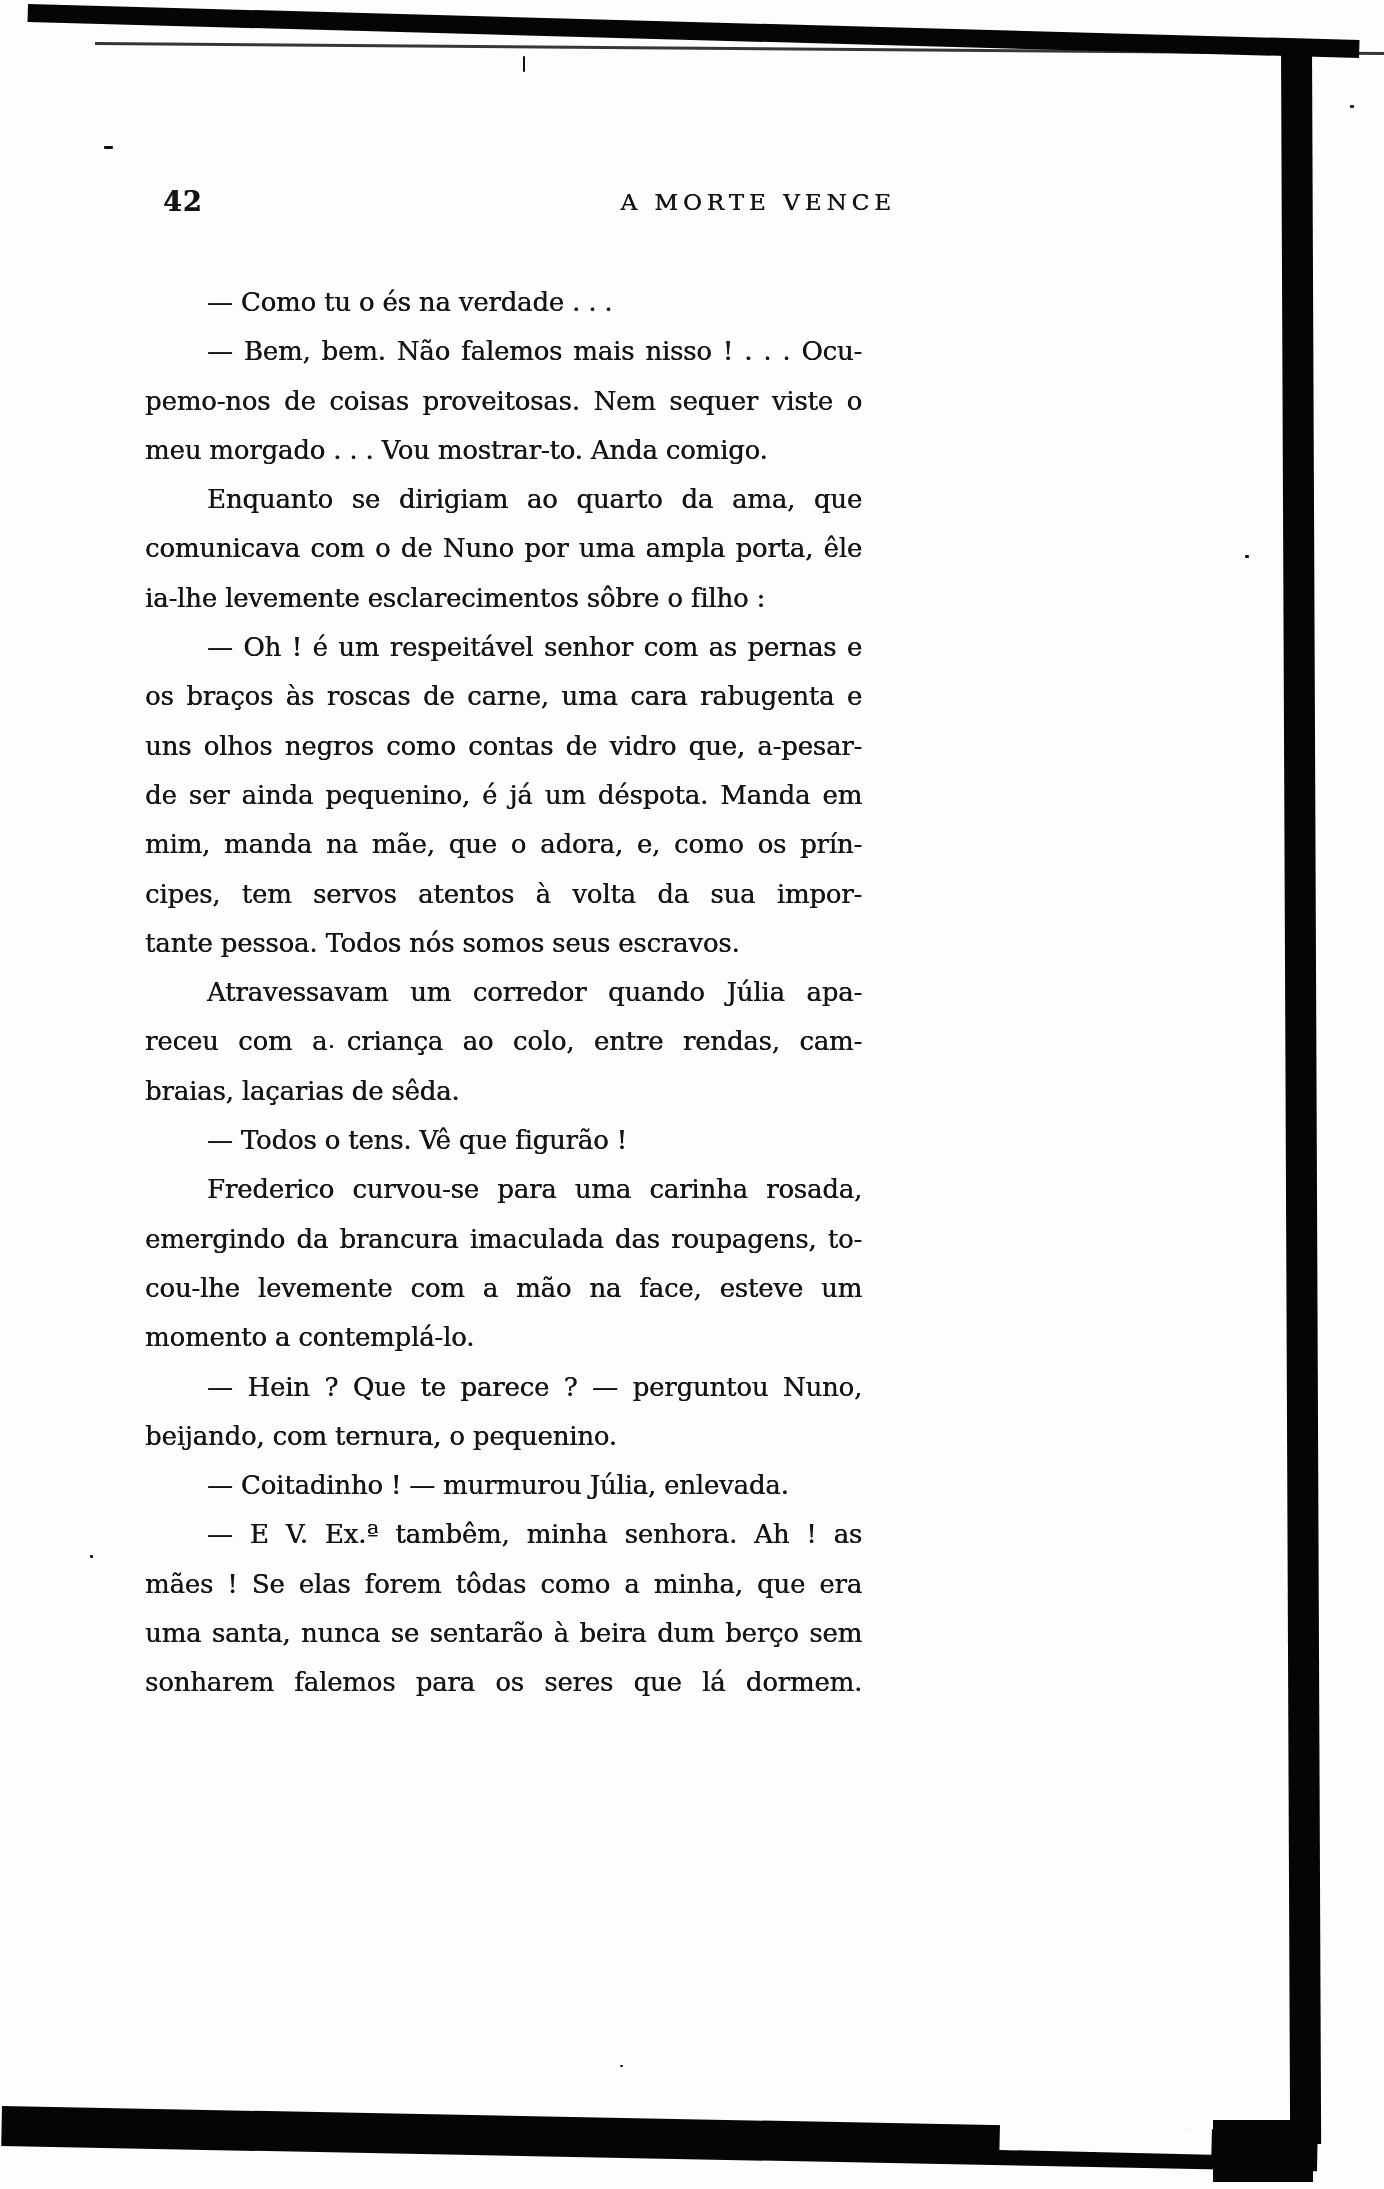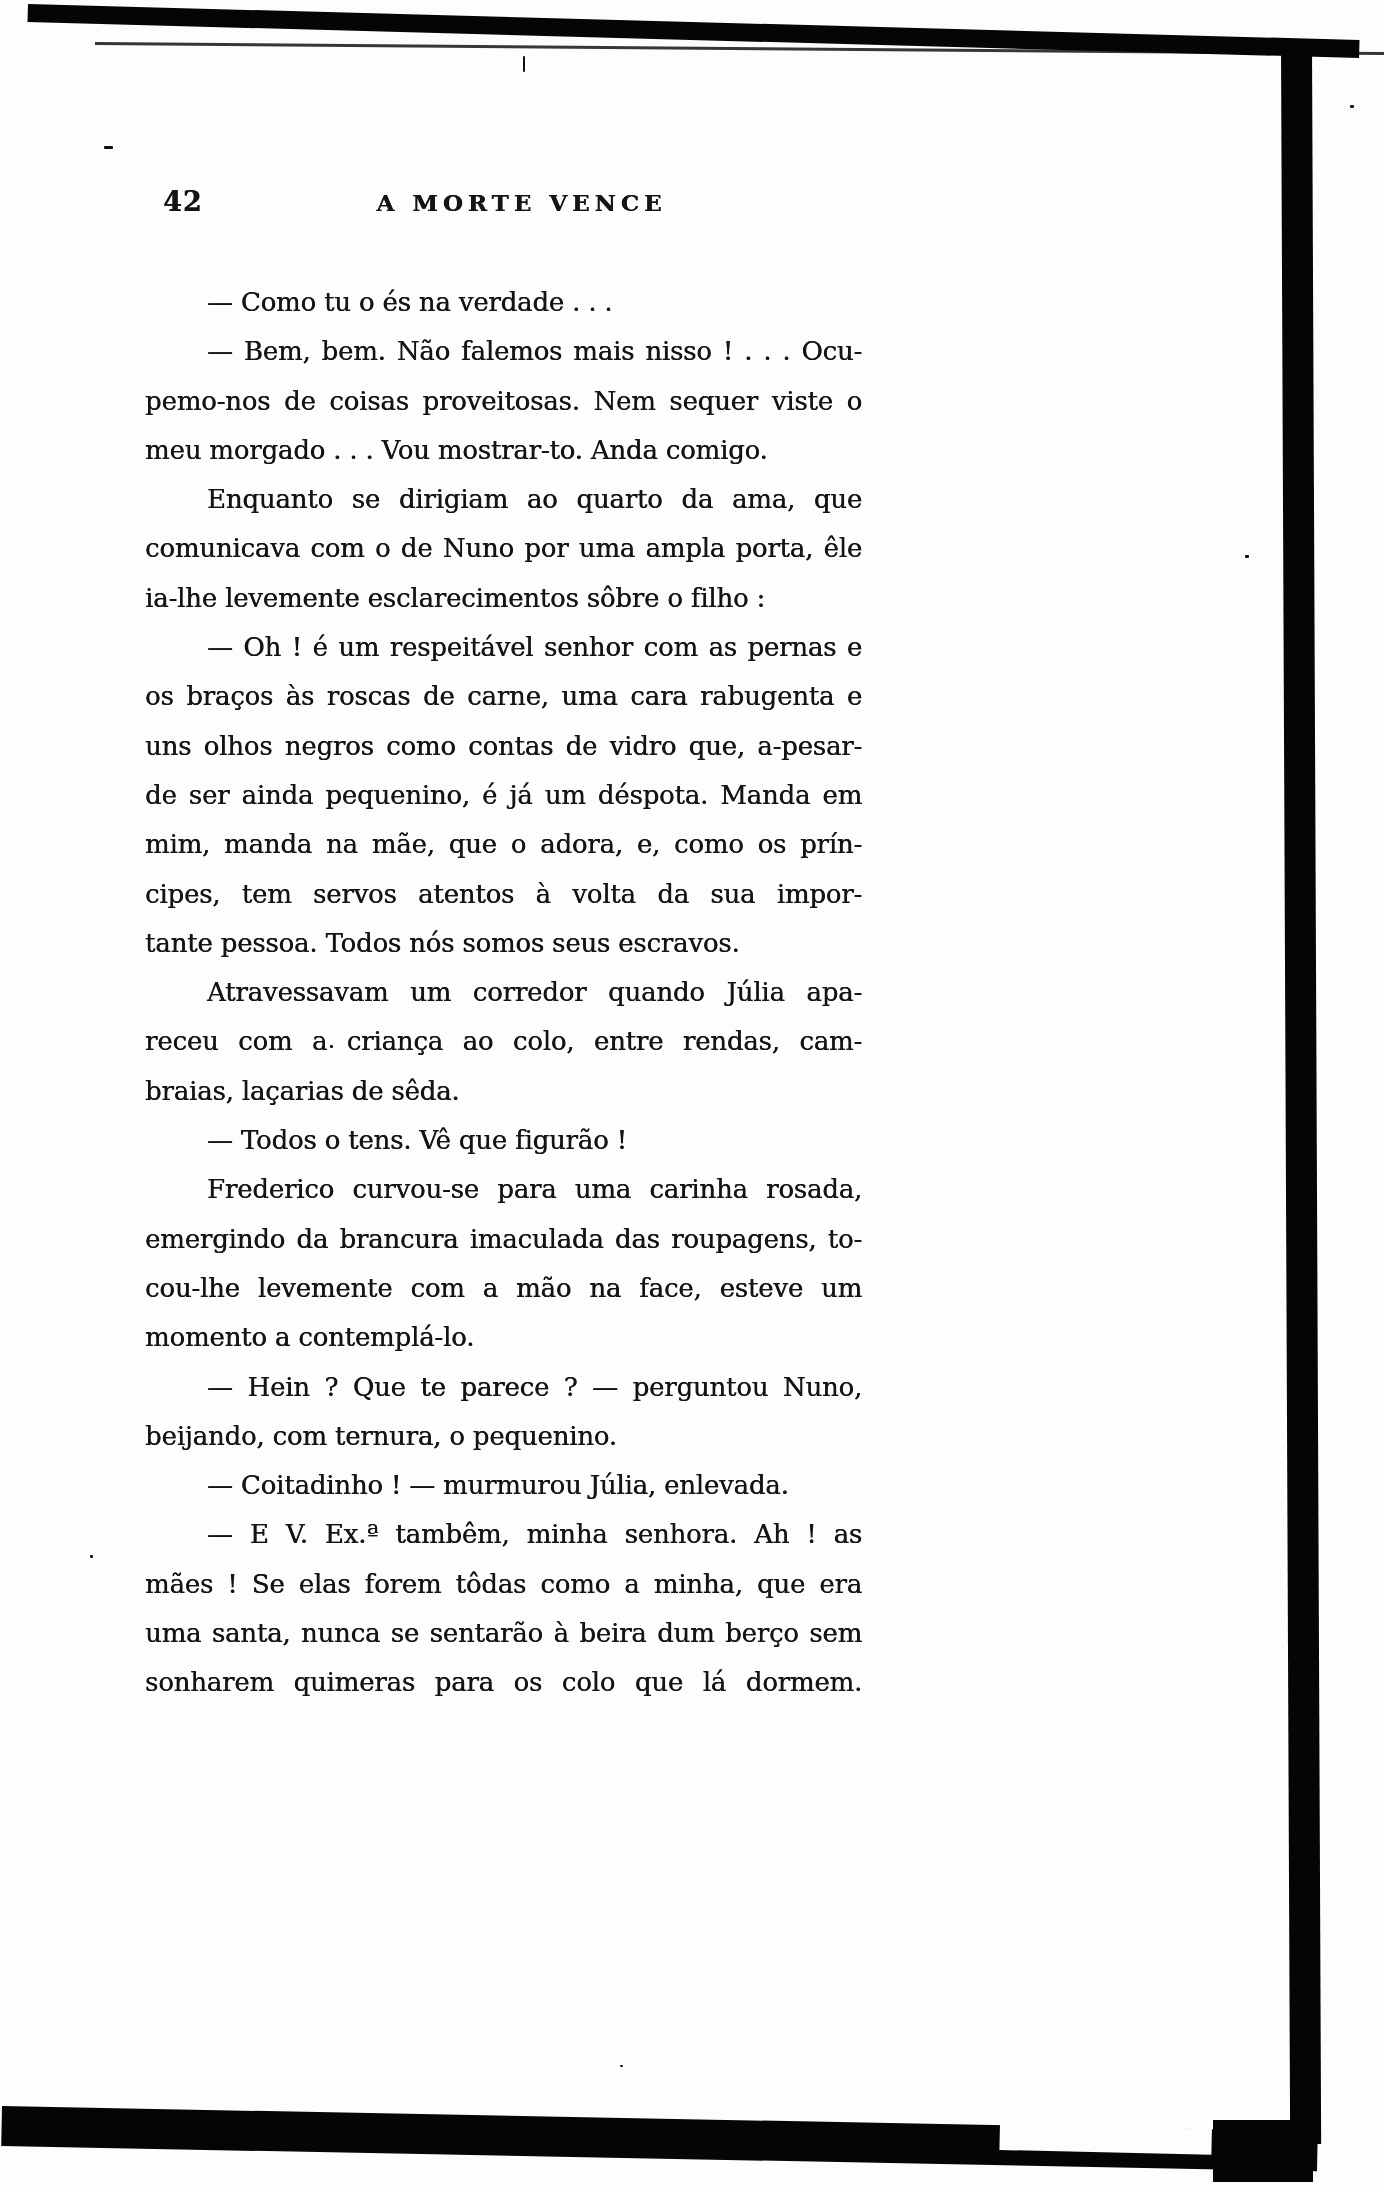--- a/index.html
+++ b/index.html
@@ -12,25 +12,24 @@
     color:#141414;
   }
   
   .header{position:absolute;left:145px;top:186px;width:717px;height:36px;margin-left:18px;}
   .page-number{
     position:absolute;left:0;top:0;
     font-size:27px;font-weight:bold;letter-spacing:1px;
     text-shadow:0.4px 0.4px 0 #141414;
   }
   .running-title{
-    position:absolute;left:0;top:3px;width:100%;
-    text-align:center;
+    position:absolute;left:16px;top:3px;width:100%;
+    text-align:right;
     font-size:23px;letter-spacing:5px;
     text-shadow:0.3px 0.3px 0 #141414;
-    font-weight:bold;
   }
   
   .text-block{
     position:absolute;left:145px;top:278px;width:717px;
     font-size:26px;
     letter-spacing:-0.2px;
     text-shadow:0.35px 0.35px 0 #1a1a1a;
   }
   .line{
     height:49.3px;line-height:49.3px;
@@ -126,17 +125,17 @@
         <div class="line j indent">— Hein ?  Que te parece ? — perguntou Nuno,</div>
         <div class="line">beijando, com ternura, o pequenino.</div>
       </div>
       <div>
         <div class="line indent">— Coitadinho ! — murmurou Júlia, enlevada.</div>
       </div>
       <div>
         <div class="line j indent">— E V. Ex.ª tambêm, minha senhora. Ah ! as</div>
         <div class="line j">mães ! Se elas forem tôdas como a minha, que era</div>
         <div class="line j">uma santa, nunca se sentarão à beira dum berço sem</div>
-        <div class="line j">sonharem quimeras para os colo que lá dormem.</div>
+        <div class="line j">sonharem falemos para os seres que lá dormem.</div>
       </div>
     </div>
 
 </div>
 
 </body></html>

